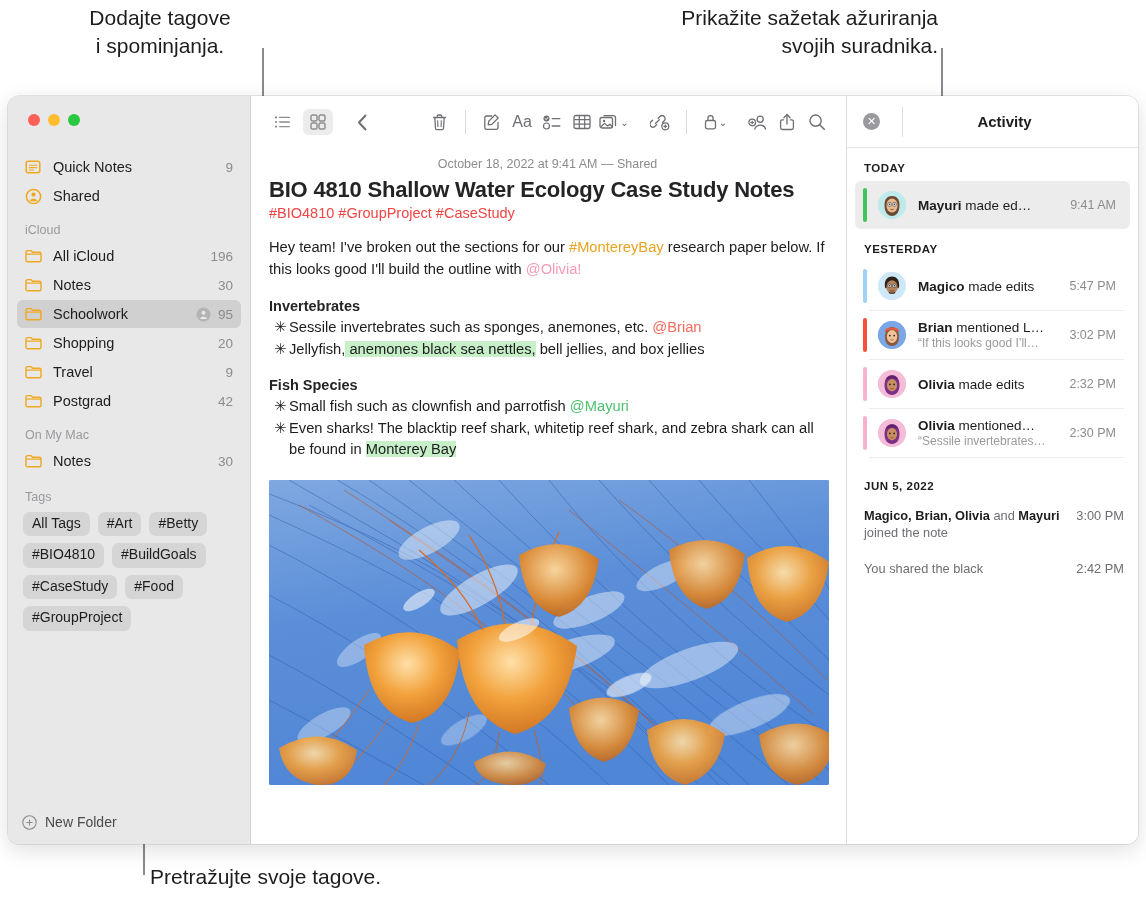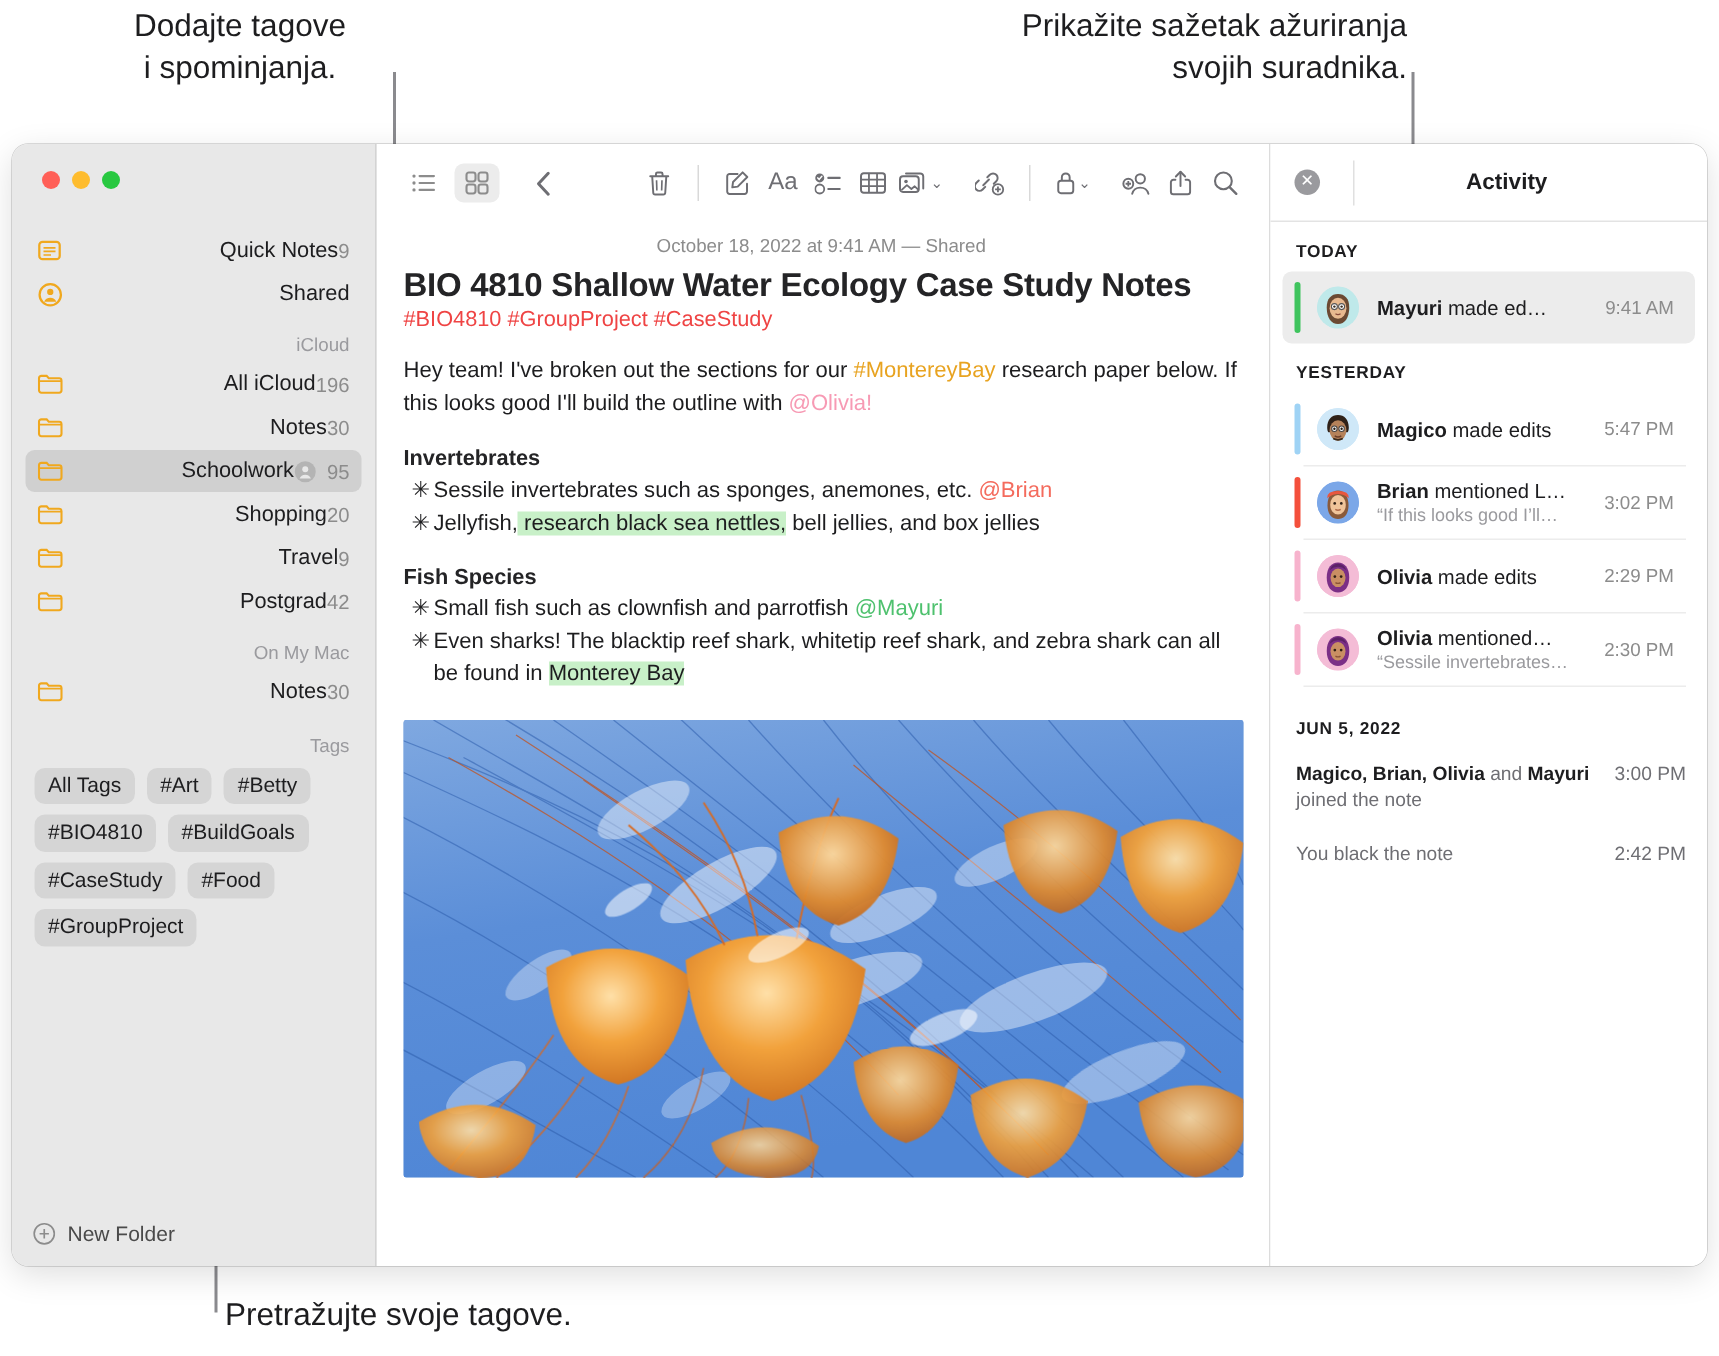--- a/index.html
+++ b/index.html
@@ -38,21 +38,20 @@
 
   
   #sidebar {
     width: 243px;
     background: #e8e8e8;
     border-right: 1px solid #d3d3d3;
     position: relative;
     flex: 0 0 243px;
     display: flex;
     flex-direction: column;
-    text-align: right;
   }
   .traffic {
     display: flex; gap: 8px;
     padding: 18px 0 0 20px;
     height: 52px;
   }
   .tl { width: 12px; height: 12px; border-radius: 50%; }
   .tl.red { background: #ff5f57; }
   .tl.yellow { background: #febc2e; }
   .tl.green { background: #28c840; }
@@ -605,21 +604,21 @@
 
 
         <div class="note-h3">Invertebrates</div>
         <div class="bullets">
           <div class="bullet">
             <span class="star">✳</span>
             <span class="btext"><span>Sessile invertebrates such as sponges, anemones, etc. </span><span class="mention-red">@Brian</span></span>
           </div>
           <div class="bullet">
             <span class="star">✳</span>
-            <span class="btext"><span>Jellyfish,</span><span class="hl-green"> research black sea nettles,</span><span> bell jellies, and box jellies</span></span>
+            <span class="btext"><span>Jellyfish,</span><span class="hl-green"> anemones black sea nettles,</span><span> bell jellies, and box jellies</span></span>
           </div>
         </div>
 
         <div class="note-h3">Fish Species</div>
         <div class="bullets">
           <div class="bullet">
             <span class="star">✳</span>
             <span class="btext"><span>Small fish such as clownfish and parrotfish </span><span class="mention-green">@Mayuri</span></span>
           </div>
           <div class="bullet">
@@ -829,21 +828,21 @@
               <ellipse cx="14" cy="15.2" rx="5" ry="6.2" fill="#c98f63"></ellipse>
               <path d="M8.4 10.2q5.6-4.6 11.2 0-1.4-4.4-5.6-4.4T8.4 10.2z" fill="#5c2166"></path>
               <circle cx="11.9" cy="14.4" r="0.9" fill="#2e1f14"></circle>
                 <circle cx="16.1" cy="14.4" r="0.9" fill="#2e1f14"></circle>
               <path d="M12.3 18.4q1.7 1.1 3.4 0" stroke="#8a5336" stroke-width="0.9" fill="none"></path>
             </svg>
           </div>
           <div class="act-body">
             <div class="act-line1"><b>Olivia</b><span> made edits</span></div>
           </div>
-          <div class="act-time">2:29 PM</div>
+          <div class="act-time">2:32 PM</div>
         </div>
 
         <div class="act-sep"></div>
 
         <div class="act-item">
           <div class="act-bar" style="background:#f7b3cd;"></div>
           <div class="avatar" style="background:#f4bcd6;">
             <svg width="28" height="28" viewBox="0 0 28 28">
               <circle cx="14" cy="14" r="14" fill="#f4bcd6"></circle>
               <path d="M6.5 15c0-6.5 3.2-10 7.5-10s7.5 3.5 7.5 10c0 6.5-3.2 10-7.5 10S6.5 21.5 6.5 15z" fill="#7b2f86"></path>
@@ -866,19 +865,19 @@
         <div class="act-group-label" style="padding-top:22px;">JUN 5, 2022</div>
 
         <div class="act-plain" style="padding-top:8px;">
           <div class="txt">
             <b>Magico, Brian, Olivia</b><span> and </span><b>Mayuri</b><span> joined the note</span>
           </div>
           <div class="tm">3:00 PM</div>
         </div>
 
         <div class="act-plain" style="padding-top:14px;">
-          <div class="txt"><span>You black the note</span></div>
+          <div class="txt"><span>You shared the black</span></div>
           <div class="tm">2:42 PM</div>
         </div>
       </div>
     </div>
   </div>
 </div>
 
 </body></html>

